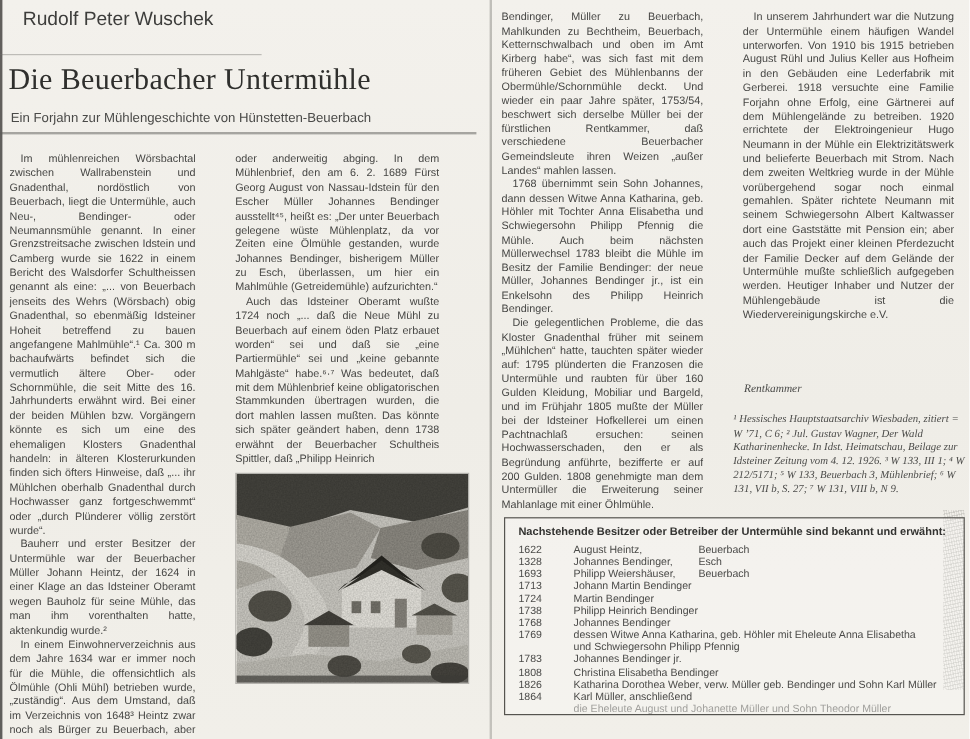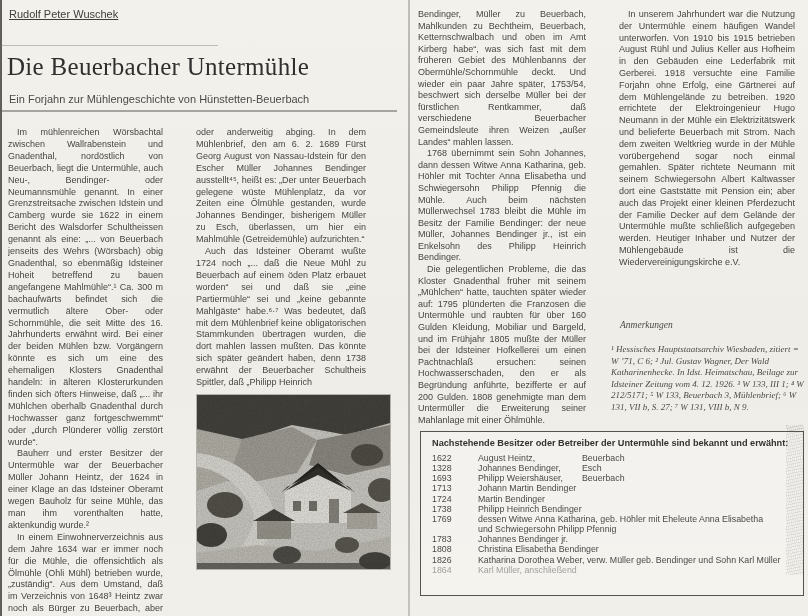--- a/index.html
+++ b/index.html
@@ -10,21 +10,21 @@
   }
   .abs{position:absolute;}
   
   .edge-left{left:0;top:0;width:2px;height:616px;background:#3c3b38;opacity:.8;}
   .fold-line{left:408px;top:0;width:2px;height:616px;
     background:linear-gradient(180deg,#979690,#6f6e68 40%,#8d8c86 75%,#a09f99);opacity:.55;}
   .noise-strip{left:786px;top:425px;width:18px;height:150px;opacity:.5;
     background:repeating-linear-gradient(168deg,rgba(105,104,98,.35) 0 1px,transparent 1px 3px),
                repeating-linear-gradient(80deg,rgba(105,104,98,.25) 0 1px,transparent 1px 2px);}
   
-  .author{left:9px;top:8px;font-size:11px;color:#3d3d3b;text-decoration:underline;}
+  .author{left:19px;top:8px;font-size:16px;color:#3d3d3b;}
   .rule-top{left:0;top:45px;width:218px;height:1px;background:rgba(110,110,105,.4);}
   .title{left:7px;top:53px;font-family:"Liberation Serif",serif;font-size:25px;
     letter-spacing:.3px;color:#2f2f2d;}
   .subtitle{left:9px;top:93px;font-size:11px;color:#4a4a48;}
   .rule-mid{left:0;top:110px;width:397px;height:2px;background:rgba(90,90,85,.5);}
   
   .col{position:absolute;text-align:justify;font-size:9px;line-height:11.9px;
     hyphens:auto;-webkit-hyphens:auto;overflow:hidden;color:#464644;}
   .col p{margin:0;text-indent:9px;}
   .col p.cont{text-indent:0;}
@@ -118,21 +118,21 @@
   <div class="col col3">
     <p class="cont">Bendinger, Müller zu Beuerbach, Mahlkunden zu Bechtheim, Beuerbach, Ketternschwalbach und oben im Amt Kirberg habe“, was sich fast mit dem früheren Gebiet des Mühlenbanns der Obermühle/Schornmühle deckt. Und wieder ein paar Jahre später, 1753/54, beschwert sich derselbe Müller bei der fürstlichen Rentkammer, daß verschiedene Beuerbacher Gemeindsleute ihren Weizen „außer Landes“ mahlen lassen.</p>
     <p>1768 übernimmt sein Sohn Johannes, dann dessen Witwe Anna Katharina, geb. Höhler mit Tochter Anna Elisabetha und Schwiegersohn Philipp Pfennig die Mühle. Auch beim nächsten Müllerwechsel 1783 bleibt die Mühle im Besitz der Familie Bendinger: der neue Müller, Johannes Bendinger jr., ist ein Enkelsohn des Philipp Heinrich Bendinger.</p>
     <p>Die gelegentlichen Probleme, die das Kloster Gnadenthal früher mit seinem „Mühlchen“ hatte, tauchten später wieder auf: 1795 plünderten die Franzosen die Untermühle und raubten für über 160 Gulden Kleidung, Mobiliar und Bargeld, und im Frühjahr 1805 mußte der Müller bei der Idsteiner Hofkellerei um einen Pachtnachlaß ersuchen: seinen Hochwasserschaden, den er als Begründung anführte, bezifferte er auf 200 Gulden. 1808 genehmigte man dem Untermüller die Erweiterung seiner Mahlanlage mit einer Öhlmühle.</p>
   </div>
 
   <div class="col col4">
     <p>In unserem Jahrhundert war die Nutzung der Untermühle einem häufigen Wandel unterworfen. Von 1910 bis 1915 betrieben August Rühl und Julius Keller aus Hofheim in den Gebäuden eine Lederfabrik mit Gerberei. 1918 versuchte eine Familie Forjahn ohne Erfolg, eine Gärtnerei auf dem Mühlengelände zu betreiben. 1920 errichtete der Elektroingenieur Hugo Neumann in der Mühle ein Elektrizitätswerk und belieferte Beuerbach mit Strom. Nach dem zweiten Weltkrieg wurde in der Mühle vorübergehend sogar noch einmal gemahlen. Später richtete Neumann mit seinem Schwiegersohn Albert Kaltwasser dort eine Gaststätte mit Pension ein; aber auch das Projekt einer kleinen Pferdezucht der Familie Decker auf dem Gelände der Untermühle mußte schließlich aufgegeben werden. Heutiger Inhaber und Nutzer der Mühlengebäude ist die Wiedervereinigungskirche e.V.</p>
   </div>
 
-  <div class="abs notes-heading">Anmerkungen</div>
+  <div class="abs notes-heading">Rentkammer</div>
   <div class="abs notes-text">¹ Hessisches Hauptstaatsarchiv Wiesbaden, zitiert = W ’71, C 6; ² Jul. Gustav Wagner, Der Wald Katharinenhecke. In Idst. Heimatschau, Beilage zur Idsteiner Zeitung vom 4. 12. 1926. ³ W 133, III 1; ⁴ W 212/5171; ⁵ W 133, Beuerbach 3, Mühlenbrief; ⁶ W 131, VII b, S. 27; ⁷ W 131, VIII b, N 9.</div>
 
   <div class="abs owners-table">
     <div class="t-heading">Nachstehende Besitzer oder Betreiber der Untermühle sind bekannt und erwähnt:</div>
     <div class="t-row">
         <span class="t-year">1622</span>
         <span class="t-name">August Heintz,</span>
         <span class="t-place">Beuerbach</span>
       </div>
       <div class="t-row">
@@ -154,20 +154,25 @@
         <span class="t-year">1724</span>
         <span class="t-name">Martin Bendinger</span>
         <span class="t-place"></span>
       </div>
       <div class="t-row">
         <span class="t-year">1738</span>
         <span class="t-name">Philipp Heinrich Bendinger</span>
         <span class="t-place"></span>
       </div>
       <div class="t-row">
+        <span class="t-year">1768</span>
+        <span class="t-name">Johannes Bendinger</span>
+        <span class="t-place"></span>
+      </div>
+      <div class="t-row">
         <span class="t-year">1769</span>
         <span class="t-name">dessen Witwe Anna Katharina, geb. Höhler mit Eheleute Anna Elisabetha</span>
         <span class="t-place"></span>
       </div>
       <div class="t-row">
         <span class="t-year"></span>
         <span class="t-name">und Schwiegersohn Philipp Pfennig</span>
         <span class="t-place"></span>
       </div>
       <div class="t-row">
@@ -183,15 +188,20 @@
       <div class="t-row">
         <span class="t-year">1826</span>
         <span class="t-name">Katharina Dorothea Weber, verw. Müller geb. Bendinger und Sohn Karl Müller</span>
         <span class="t-place"></span>
       </div>
       <div class="t-row">
         <span class="t-year">1864</span>
         <span class="t-name">Karl Müller, anschließend</span>
         <span class="t-place"></span>
       </div>
+      <div class="t-row">
+        <span class="t-year"></span>
+        <span class="t-name">die Eheleute August und Johanette Müller und Sohn Theodor Müller</span>
+        <span class="t-place"></span>
+      </div>
   </div>
 
 </div>
 
 </body></html>

